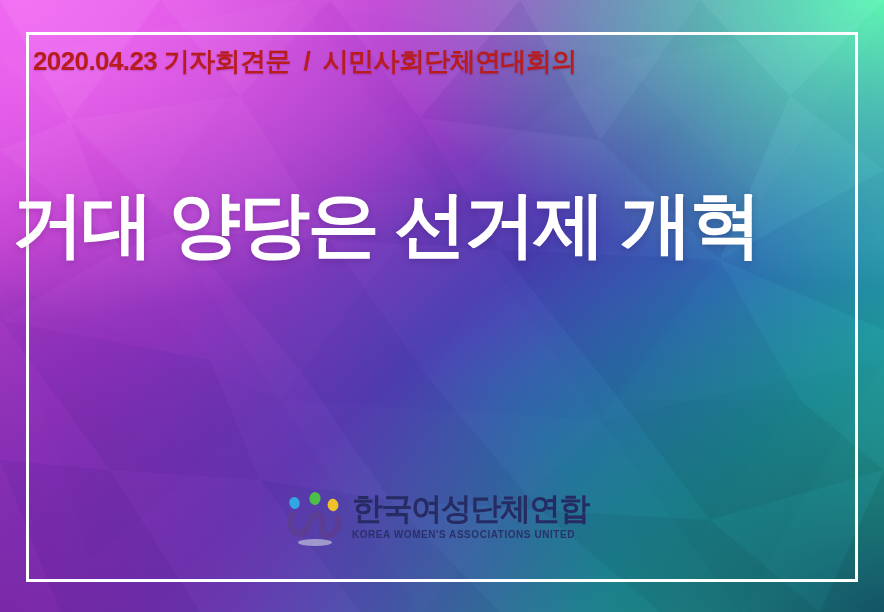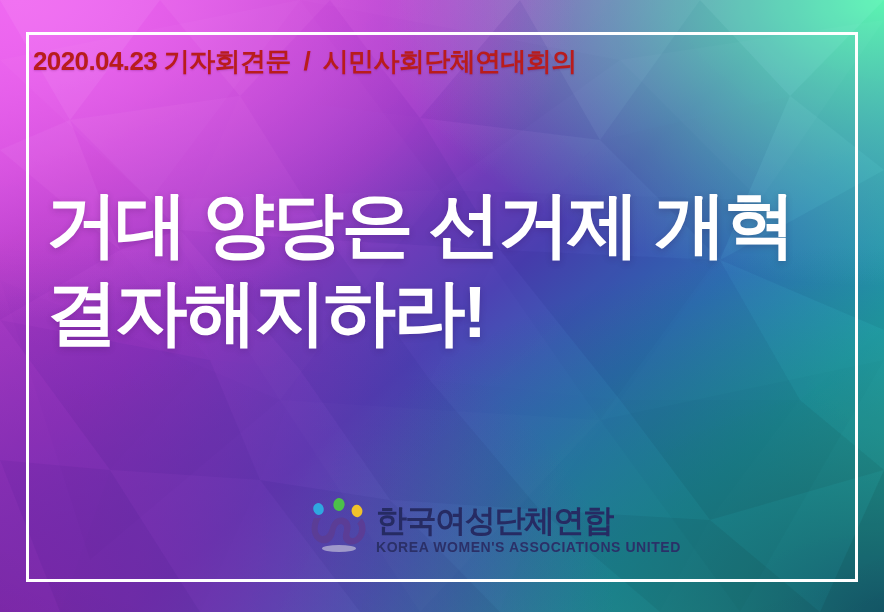--- a/index.html
+++ b/index.html
@@ -83,43 +83,43 @@
     letter-spacing: -0.6px;
     white-space: nowrap;
     text-shadow: 0 1px 2px rgba(80,0,90,0.22);
   }
   #eyebrow .sep {
     padding: 0 6px;
   }
 
   #headline {
     position: absolute;
-    left: 46px;
+    left: 12px;
     top: 180px;
     width: 824px;
   }
   #headline .line {
     color: #ffffff;
     font-size: 72px;
     font-weight: bold;
     line-height: 88px;
     letter-spacing: -2.5px;
     white-space: nowrap;
     text-shadow: 0 2px 7px rgba(40,0,60,0.20);
   }
 
   
   #logo {
     position: absolute;
-    left: 308px;
+    left: 284px;
     top: 492px;
     width: 300px;
     height: 62px;
     display: flex;
-    align-items: flex-end;
+    align-items: flex-start;
   }
   #logo-mark {
     width: 62px;
     height: 56px;
     flex: 0 0 auto;
   }
   #logo-text {
     margin-left: 6px;
     display: flex;
     flex-direction: column;
@@ -128,21 +128,21 @@
   #logo-ko {
     color: #262b63;
     font-size: 31px;
     font-weight: bold;
     letter-spacing: -1.4px;
     line-height: 34px;
     white-space: nowrap;
   }
   #logo-en {
     color: #2b3068;
-    font-size: 14px;
+    font-size: 10px;
     font-weight: bold;
     letter-spacing: 0.55px;
     line-height: 14px;
     margin-top: 2px;
     white-space: nowrap;
   }
 </style>
 </head>
 <body>
 
@@ -240,21 +240,20 @@
 
     <div id="eyebrow">
       <span>2020.04.23</span>
       <span>기자회견문</span>
       <span class="sep">/</span>
       <span>시민사회단체연대회의</span>
     </div>
 
     <div id="headline">
       <div class="line">거대 양당은 선거제 개혁</div>
-      <div class="line">결자해지하라!</div>
     </div>
 
     <div id="logo">
 
       <svg id="logo-mark" viewBox="0 0 62 56">
 
         <ellipse cx="31" cy="50.5" rx="17" ry="3.4" fill="#b9b6d6" fill-opacity="0.75"></ellipse>
 
         <ellipse cx="10.5" cy="11" rx="5.2" ry="6" fill="#2fa7e0" transform="rotate(-14 10.5 11)"></ellipse>
         <ellipse cx="31" cy="6.5" rx="5.6" ry="6.4" fill="#4cbf4a" transform="rotate(10 31 6.5)"></ellipse>

